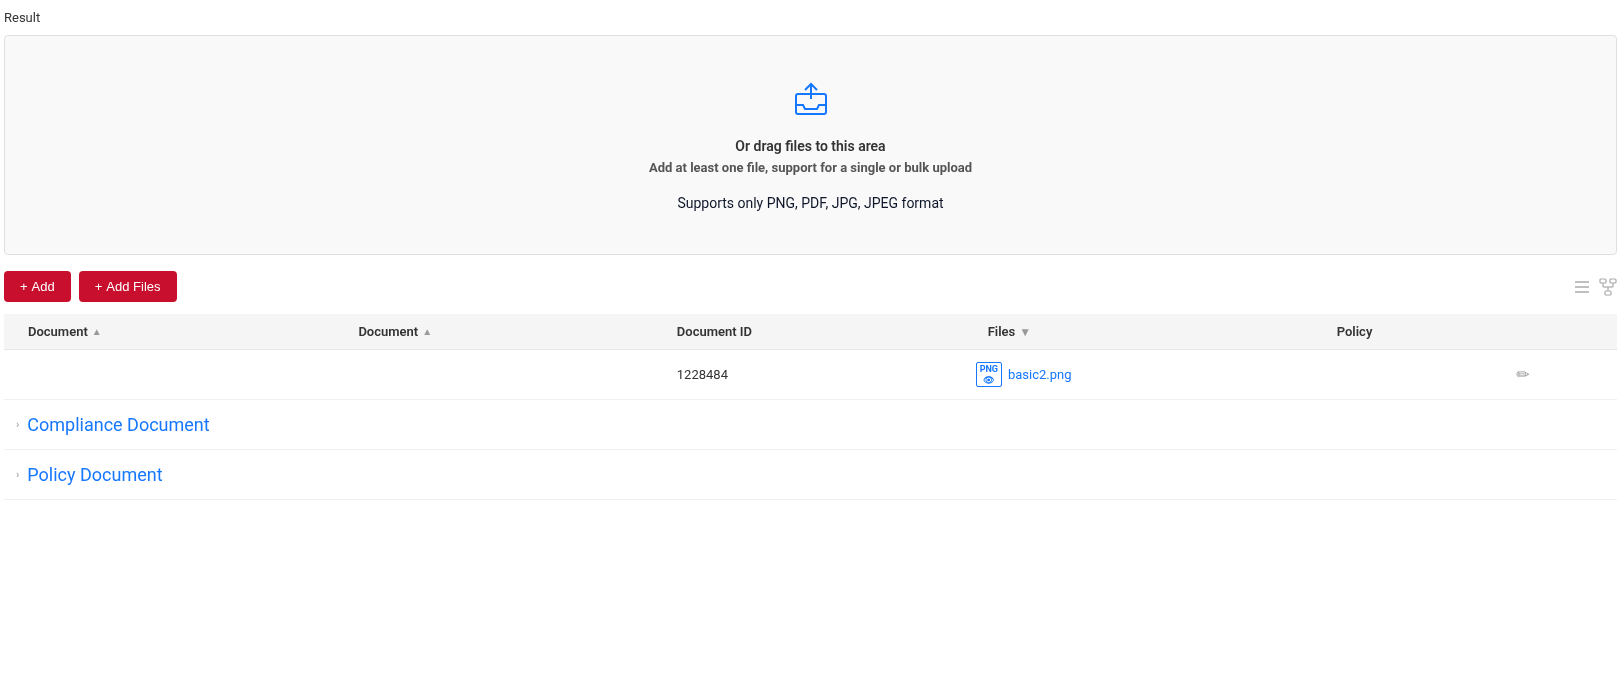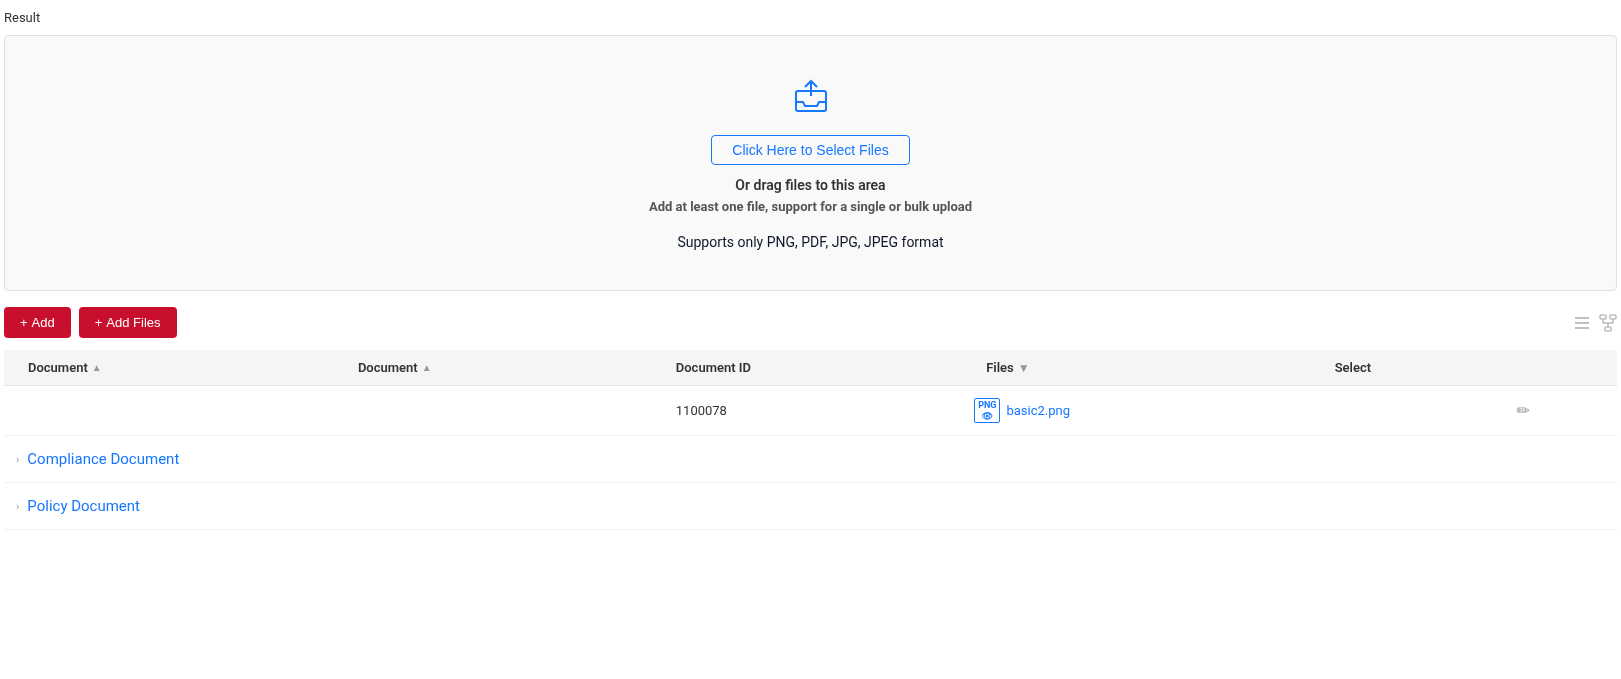--- a/index.html
+++ b/index.html
@@ -217,21 +217,21 @@
     }
 
     .chevron-icon {
       color: #999;
       font-size: 11px;
       cursor: pointer;
     }
 
     .tree-item-label {
       color: #1677ff;
-      font-size: 15px;
+      font-size: 18px;
       cursor: pointer;
     }
   </style>
 </head>
 <body>
 
 <div class="page-container">
 
   <div class="result-label">Result</div>
 
@@ -239,21 +239,20 @@
     <div class="upload-icon">
       <svg viewBox="0 0 40 40" fill="none" stroke="#1677ff" stroke-width="2" xmlns="http://www.w3.org/2000/svg">
 
         <rect x="5" y="15" width="30" height="20" rx="2" ry="2" fill="none" stroke="#1677ff" stroke-width="2"></rect>
         <path d="M5 26 L12 26 L14 30 L26 30 L28 26 L35 26" stroke="#1677ff" stroke-width="2" fill="none"></path>
         <path d="M20 5 L20 20" stroke="#1677ff" stroke-width="2"></path>
         <path d="M14 11 L20 5 L26 11" stroke="#1677ff" stroke-width="2" fill="none"></path>
       </svg>
     </div>
 
-    <button class="select-files-btn">Click Here to Select Files</button>
 
     <div class="drag-text">Or drag files to this area</div>
     <div class="support-text">Add at least one file, support for a single or bulk upload</div>
     <div class="support-format">Supports only PNG, PDF, JPG, JPEG format</div>
   </div>
 
   <div class="toolbar">
     <div class="toolbar-left">
       <button class="btn-add">
         <span>+</span>
@@ -304,31 +303,31 @@
         <th>
           <span>Document ID</span>
         </th>
         <th>
           <div class="th-with-sort">
             <span>Files</span>
             <span class="filter-icon">▼</span>
           </div>
         </th>
         <th>
-          <span>Select</span>
+          <span>Policy</span>
         </th>
         <th></th>
       </tr>
     </thead>
     <tbody>
 
       <tr>
         <td></td>
         <td></td>
-        <td class="doc-id-cell">1100078</td>
+        <td class="doc-id-cell">1228484</td>
         <td>
           <div class="file-cell">
             <span class="png-badge">
               <span>PNG</span>
               <span class="eye-icon">👁</span>
             </span>
             <a class="file-link">basic2.png</a>
           </div>
         </td>
         <td></td>

